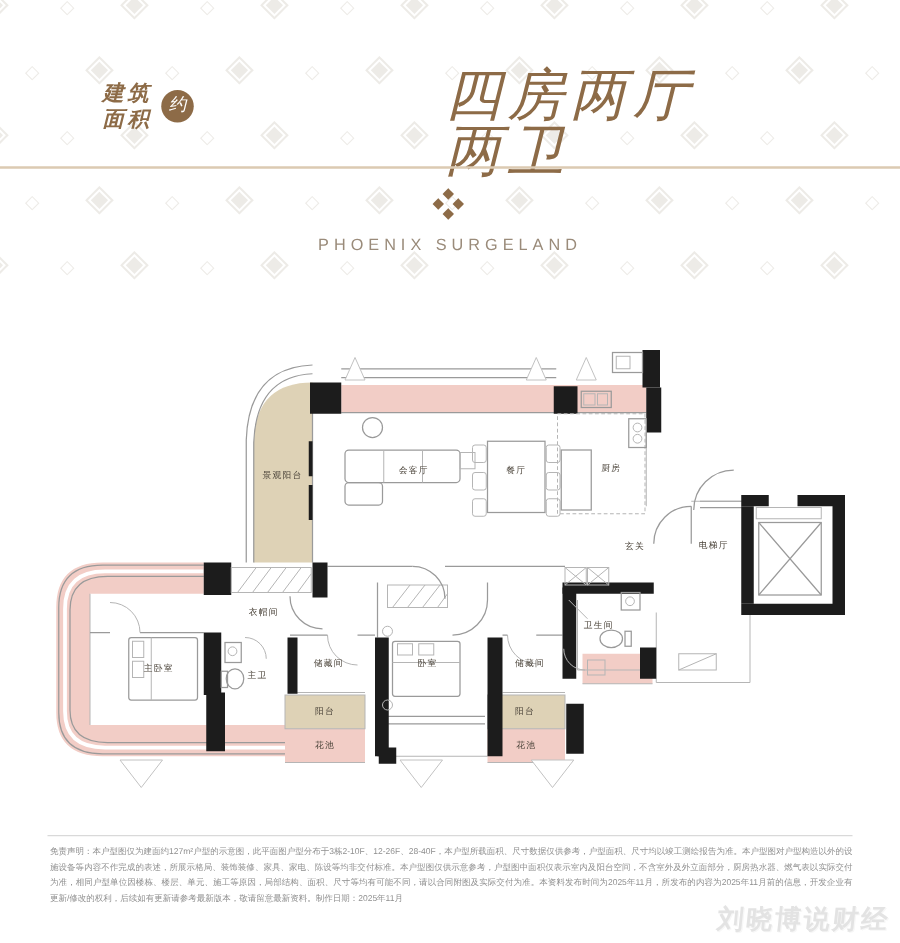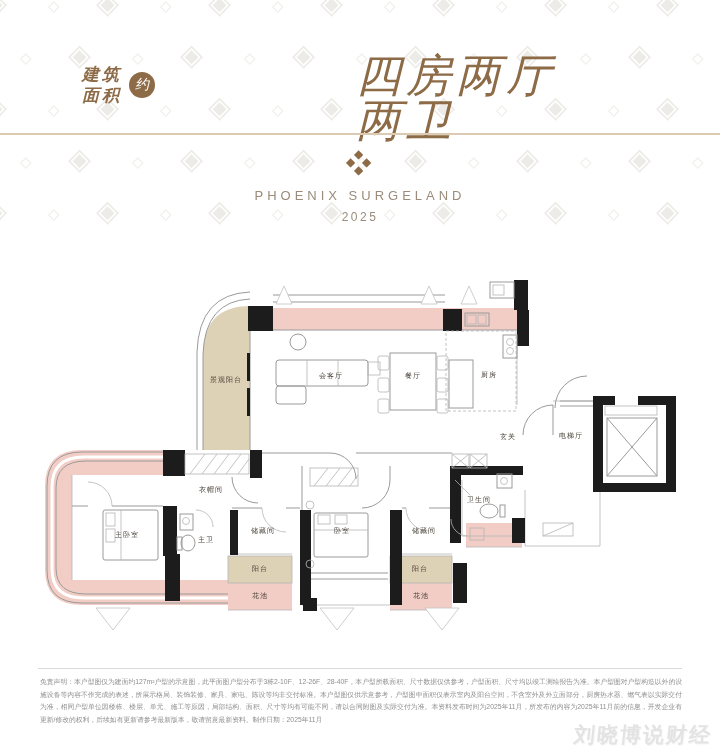--- a/index.html
+++ b/index.html
@@ -138,21 +138,20 @@
   <div class="hdr-line"></div>
 
   <div class="brand">
     <div class="orn">
       <span class="o-t">◆</span>
       <span class="o-l">◆</span>
       <span class="o-r">◆</span>
       <span class="o-b">◆</span>
     </div>
     <div class="nm">PHOENIX SURGELAND</div>
-    <div class="yr">2025</div>
   </div>
 
   <div class="plan">
     <svg width="720" height="402" viewBox="0 0 720 402">
 
       <g>
         <rect x="273" y="40" width="244" height="22" class="f-pink"></rect>
         <path d="M250,38 L250,182 L203,182 L203,88 Q203,38 250,38 Z" class="f-beige"></path>
         <path d="M163,182 L82,182 Q45,182 45,218 L45,302 Q45,337 82,337 L230,337 L230,312 L72,312 L72,207 L163,207 Z" class="f-pink"></path>
         <rect x="228" y="288" width="64" height="27" class="f-beige"></rect>

